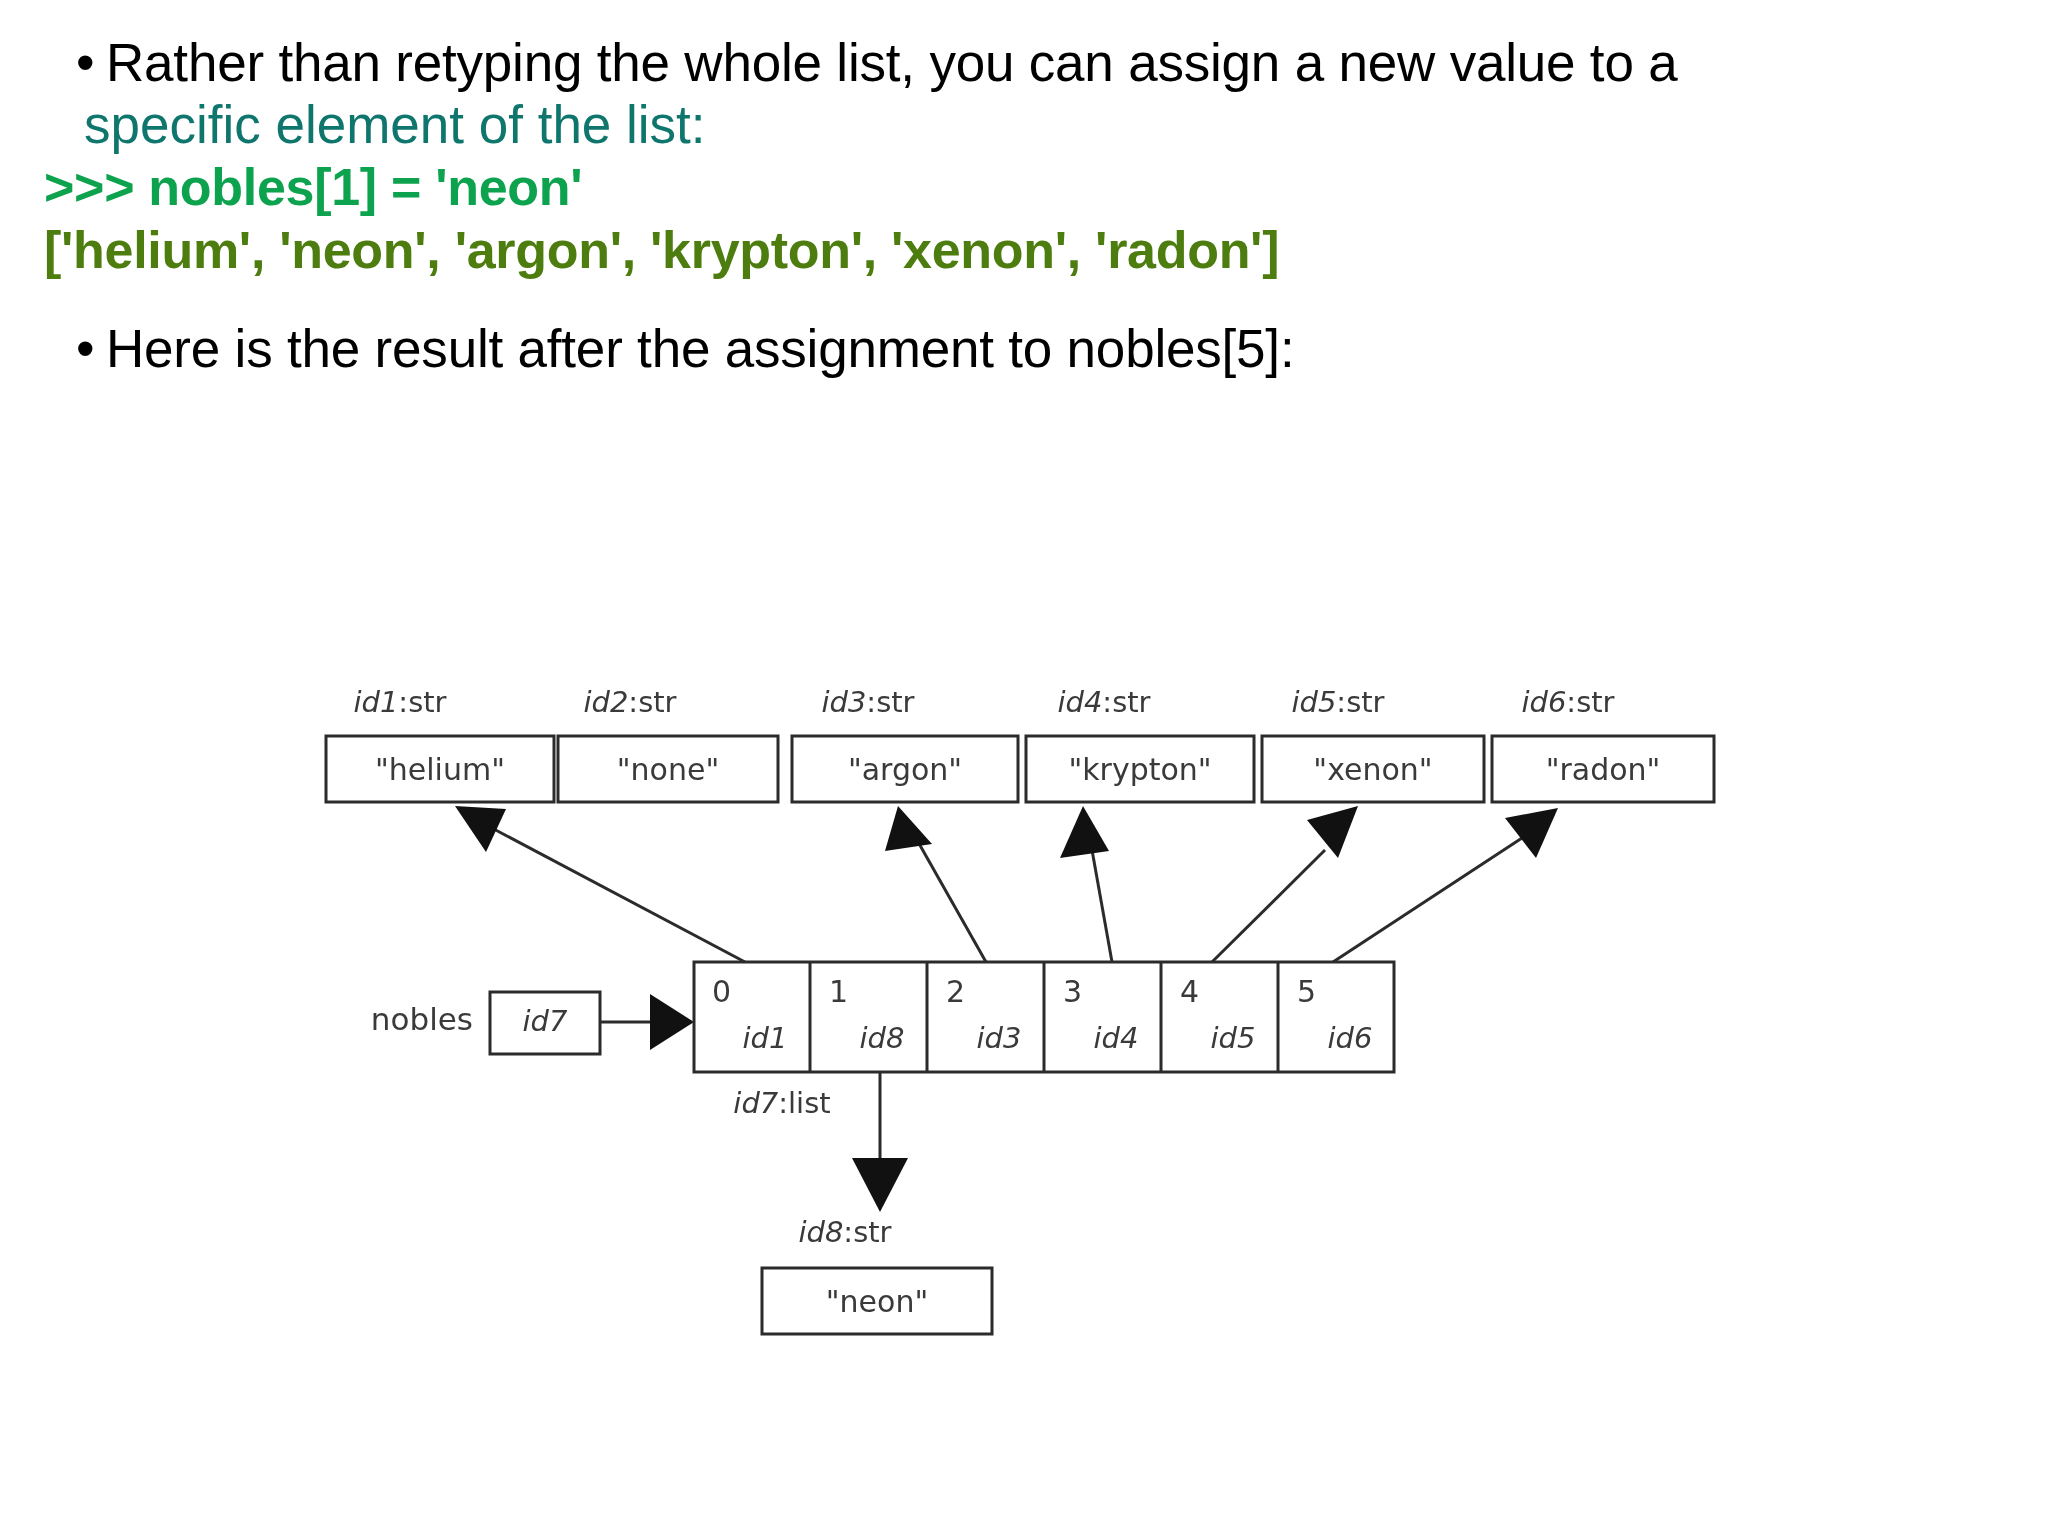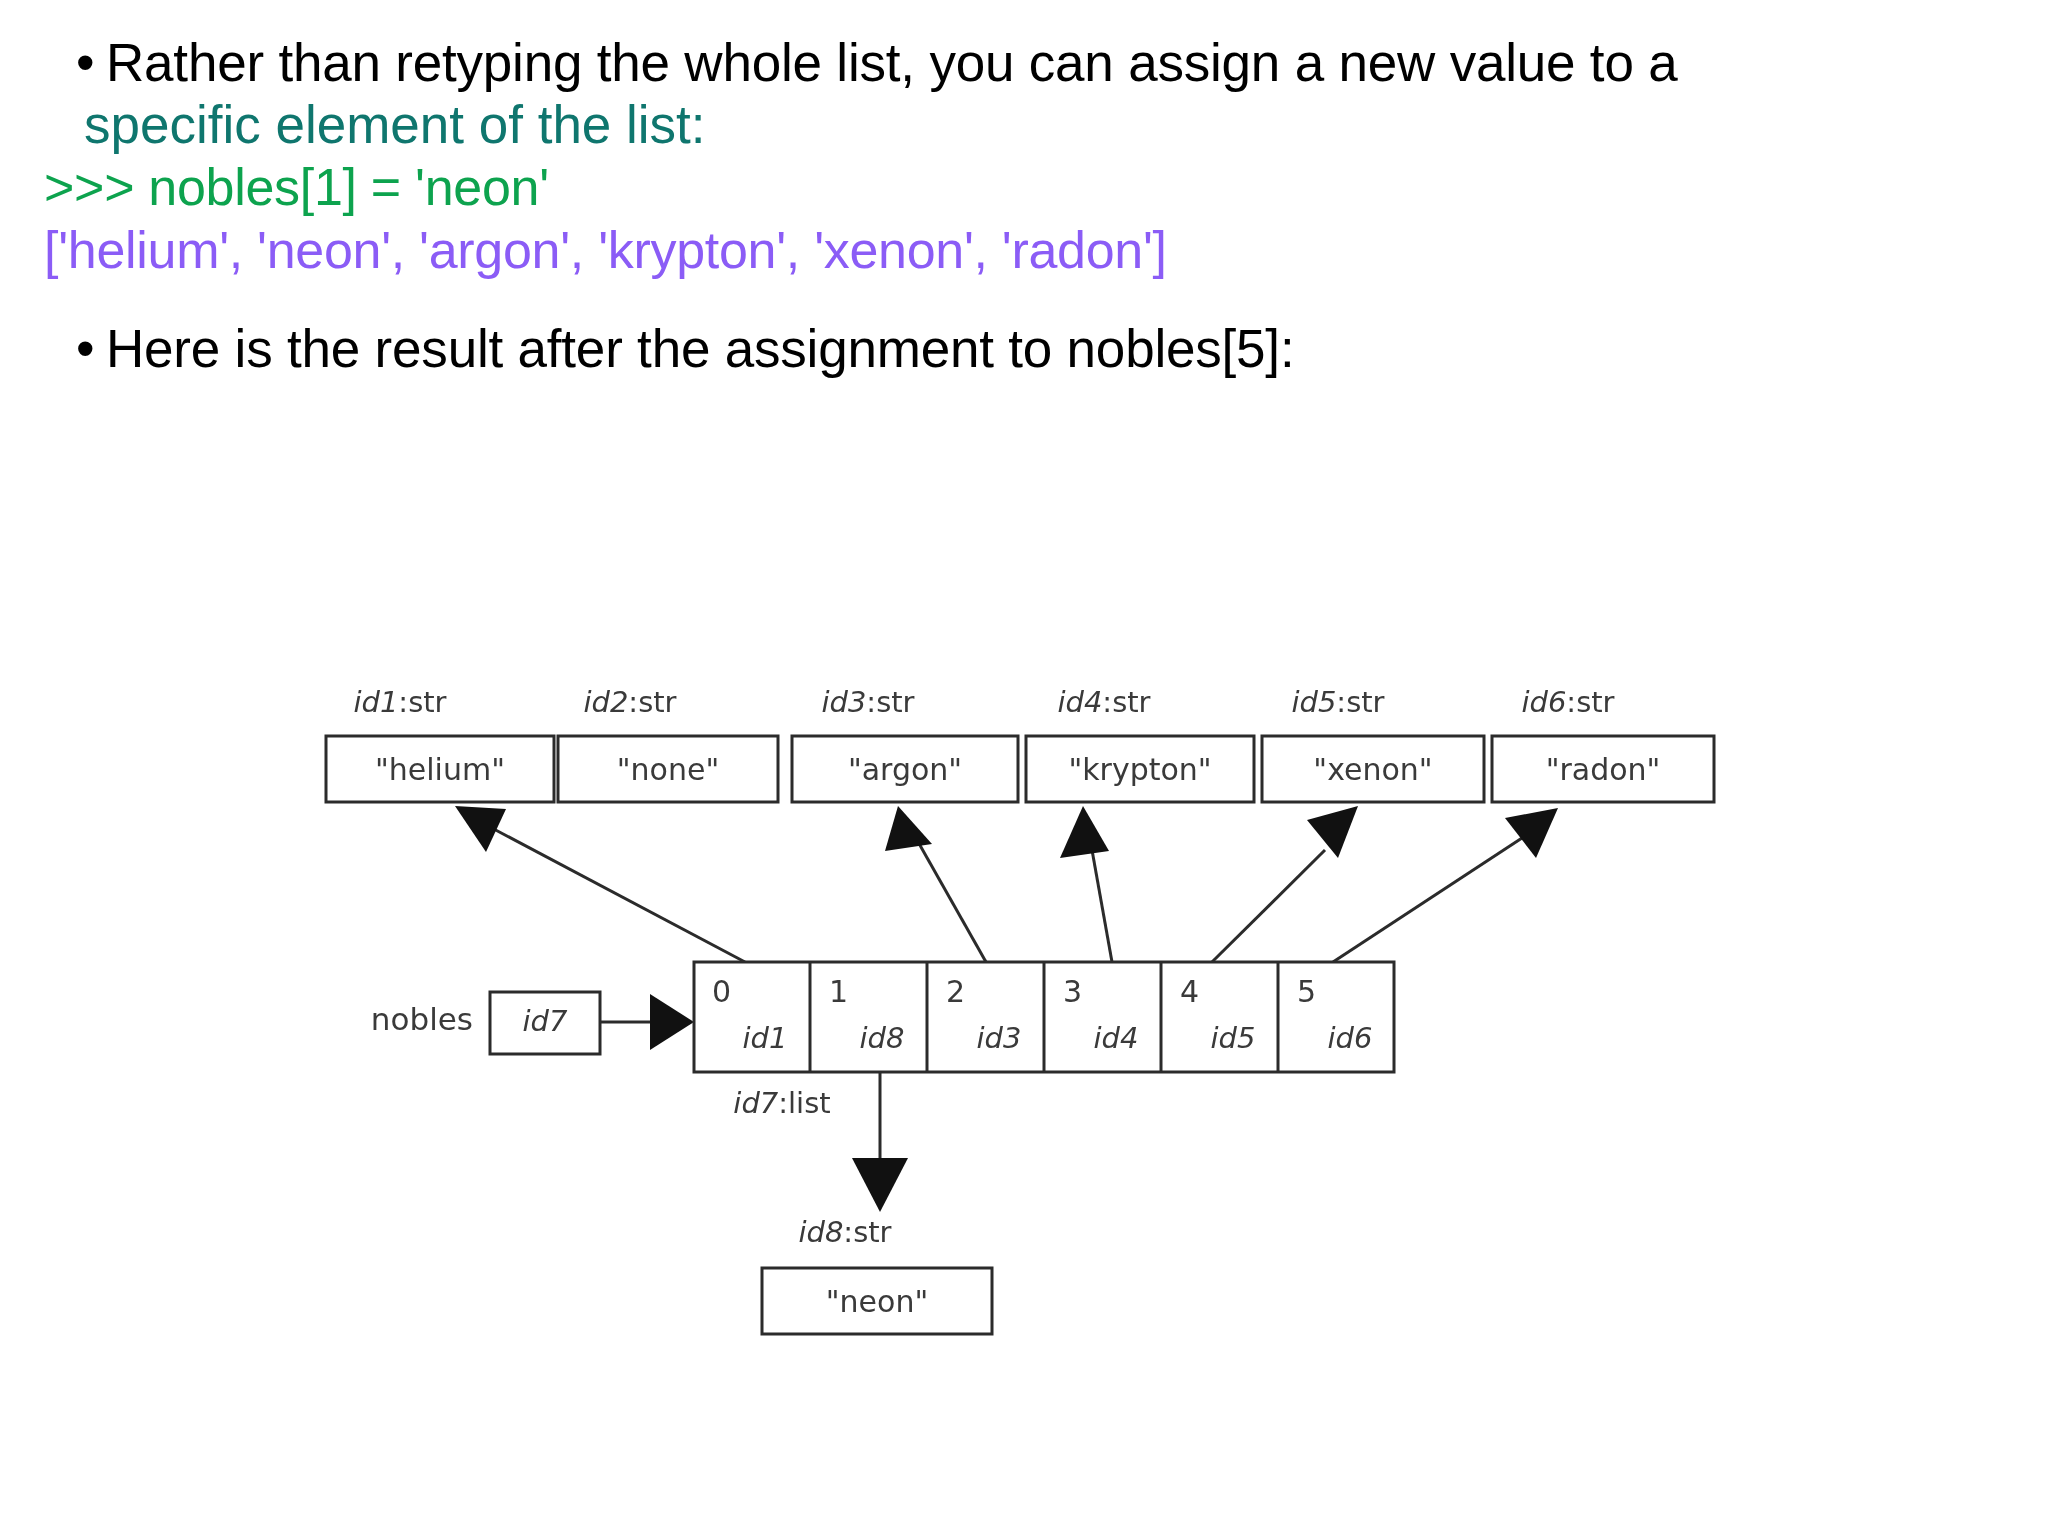--- a/index.html
+++ b/index.html
@@ -42,30 +42,30 @@
     font-size: 53px;
     line-height: 62px;
     padding-left: 40px;
     color: #0f766e;
   }
 
   .code-line {
     display: block;
     font-size: 52px;
     line-height: 63px;
-    font-weight: normal;
+    font-weight: bold;
     color: #0DA34E;
     letter-spacing: -0.3px;
   }
   .out-line {
     display: block;
     font-size: 52px;
     line-height: 63px;
-    font-weight: normal;
-    color: #8b5cf6;
+    font-weight: bold;
+    color: #4d7c0f;
     letter-spacing: -0.3px;
   }
   .gap-line { display:block; height: 36px; }
 
   
   #diagram {
     position: absolute;
     left: 0;
     top: 0;
     width: 2048px;

